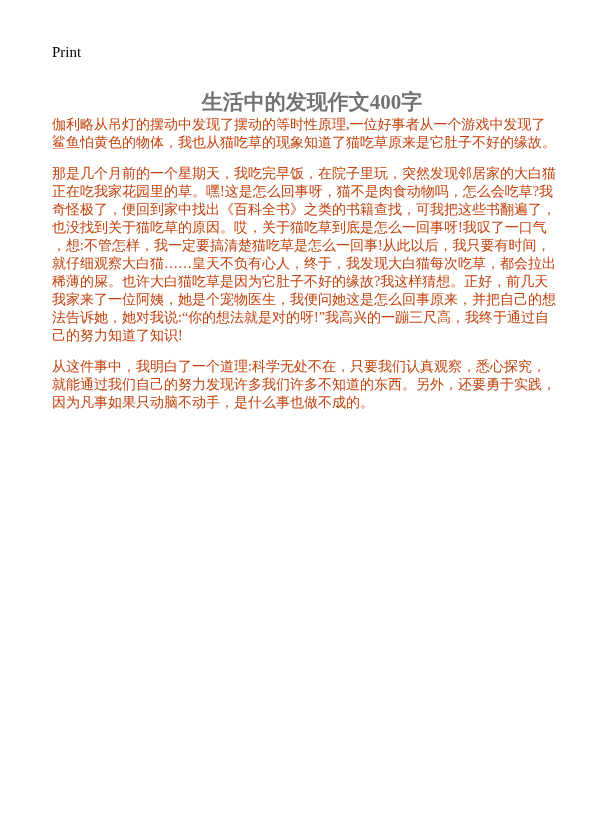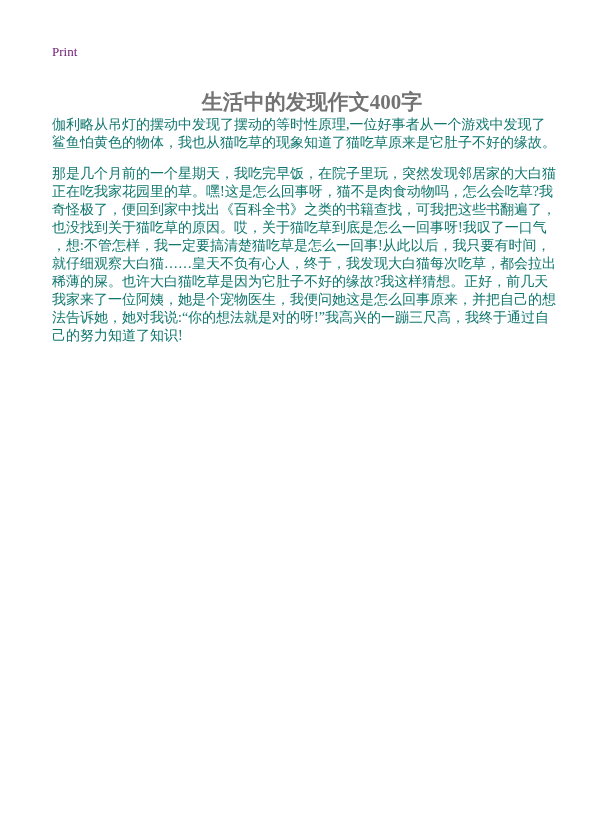--- a/index.html
+++ b/index.html
@@ -13,23 +13,23 @@
     height: 828px;
     background: #ffffff;
     font-family: "Liberation Serif", "DejaVu Serif", serif;
     color: #1e1e1e;
     overflow: hidden;
   }
   .print-label {
     position: absolute;
     left: 52px;
     top: 44px;
-    font-size: 13px;
+    font-size: 15px;
     line-height: 16px;
-    color: #701a75;
+    color: #000000;
     cursor: pointer;
   }
   .doc-title {
     position: absolute;
     left: 0;
     top: 76px;
     width: 100%;
     margin: 12px;
     text-align: center;
     font-size: 21px;
@@ -40,21 +40,21 @@
     position: absolute;
     left: 52px;
     top: 116px;
     width: 512px;
   }
   .para {
     margin: 0 0 13px 0;
     font-size: 14px;
     line-height: 18px;
     white-space: pre-line;
-    color: #0f766e;
+    color: #c2410c;
   }
   .word-count {
     margin: 0;
     font-size: 14px;
     line-height: 18px;
     color: #1e1e1e;
   }
 </style>
 </head>
 <body>
@@ -73,16 +73,19 @@
 正在吃我家花园里的草。嘿!这是怎么回事呀，猫不是肉食动物吗，怎么会吃草?我
 奇怪极了，便回到家中找出《百科全书》之类的书籍查找，可我把这些书翻遍了，
 也没找到关于猫吃草的原因。哎，关于猫吃草到底是怎么一回事呀!我叹了一口气
 ，想:不管怎样，我一定要搞清楚猫吃草是怎么一回事!从此以后，我只要有时间，
 就仔细观察大白猫……皇天不负有心人，终于，我发现大白猫每次吃草，都会拉出
 稀薄的屎。也许大白猫吃草是因为它肚子不好的缘故?我这样猜想。正好，前几天
 我家来了一位阿姨，她是个宠物医生，我便问她这是怎么回事原来，并把自己的想
 法告诉她，她对我说:“你的想法就是对的呀!”我高兴的一蹦三尺高，我终于通过自
 己的努力知道了知识!</p>
 
+    <p class="para">从这件事中，我明白了一个道理:科学无处不在，只要我们认真观察，悉心探究，
+就能通过我们自己的努力发现许多我们许多不知道的东西。另外，还要勇于实践，
+因为凡事如果只动脑不动手，是什么事也做不成的。</p>
 
   </div>
 
 </div>
 
 </body></html>

